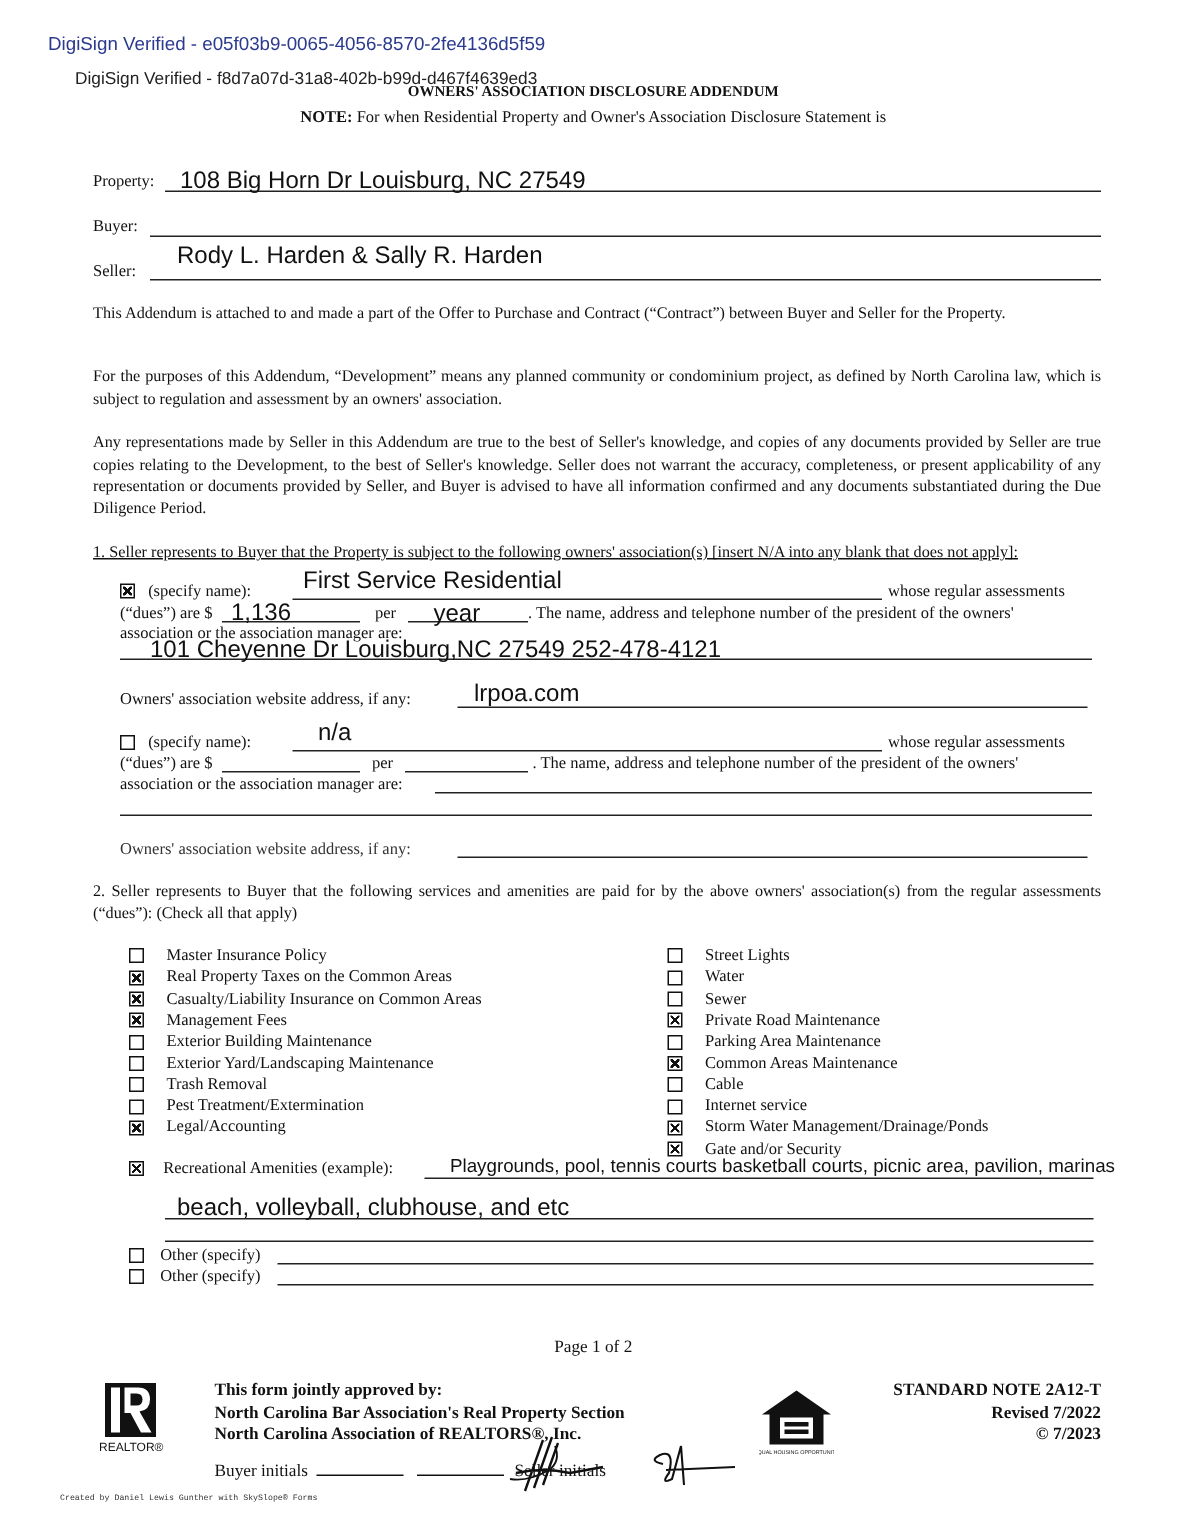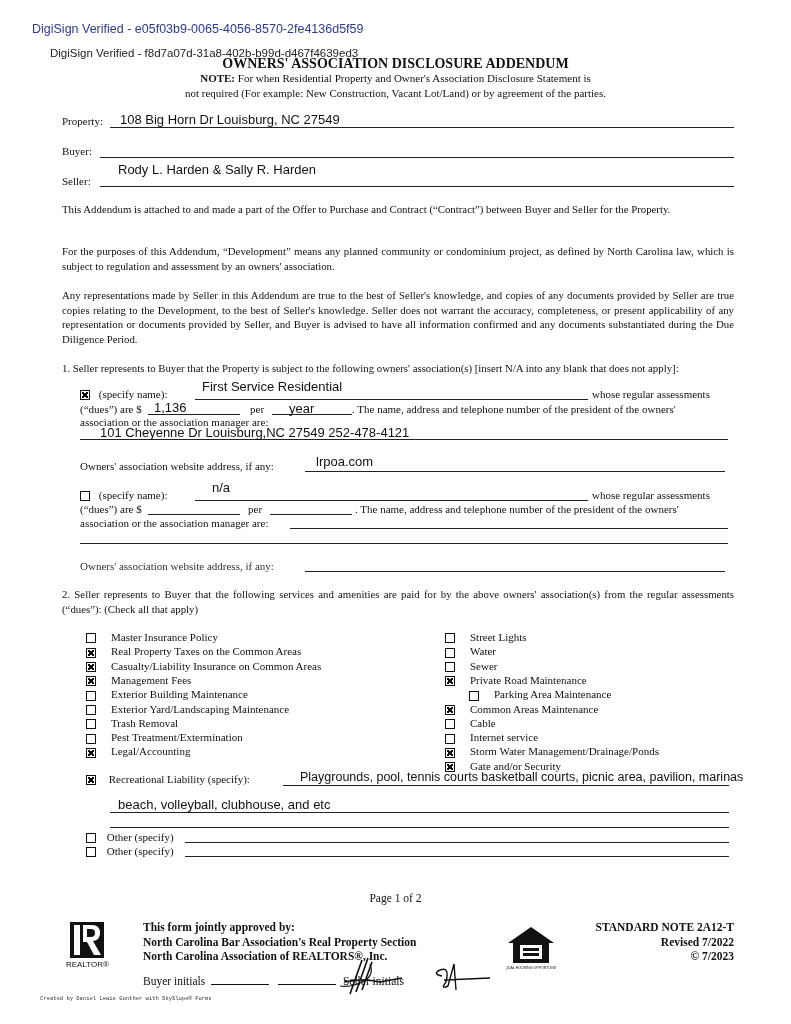--- a/index.html
+++ b/index.html
@@ -2,63 +2,62 @@
 <html><head>
 <meta charset="utf-8">
 <style>
   html, body { margin:0; padding:0; background:#ffffff; }
   body { width:791px; height:1024px; position:relative; overflow:hidden;
          font-family:"Liberation Serif", serif; color:#111; }
   .abs { position:absolute; }
   .sans { font-family:"Liberation Sans", sans-serif;margin-top:12px; }
   .verify1 { left:32px; top:10px; font-size:12.5px; color:#2b3a8f; }
   .verify2 { left:50px; top:35px; font-size:11.5px; color:#222; }
-  .title { left:0; width:791px; text-align:center; top:56px; font-size:14px; font-weight:bold; }
+  .title { left:0; width:791px; text-align:center; top:56px; font-size:10px; font-weight:bold; }
   .note { left:0; width:791px; text-align:center; top:71px; font-size:11px; line-height:15px; }
   .lbl { font-size:11px; }
-  .fill { font-family:"Liberation Sans", sans-serif; font-size:13px; color:#111; }
+  .fill { font-family:"Liberation Sans", sans-serif; font-size:16px; color:#111; }
   .line { position:absolute; border-bottom:1px solid #222; height:0; }
   .para { left:62px; width:672px; font-size:10.8px; line-height:14.5px; text-align:justify; }
   .cb { display:inline-block; width:8px; height:8px; border:1.5px solid #111; position:relative; vertical-align:middle; box-sizing:content-box;}
   .cb.checked::after { content:""; position:absolute; left:1px; top:1px; width:6px; height:6px; background:
       linear-gradient(45deg, transparent 40%, #111 40%, #111 60%, transparent 60%),
       linear-gradient(-45deg, transparent 40%, #111 40%, #111 60%, transparent 60%); }
   .svc { position:absolute; font-size:11px; height:14px; line-height:14px; }
   .svc .cb { margin-right:15px; }
   .footer-bold { font-weight:bold; font-size:11.5px; line-height:14.5px; }
 </style>
 </head>
 <body>
 
 <div class="abs sans verify1">DigiSign Verified - e05f03b9-0065-4056-8570-2fe4136d5f59</div>
 <div class="abs sans verify2">DigiSign Verified - f8d7a07d-31a8-402b-b99d-d467f4639ed3</div>
 
 <div class="abs title">OWNERS' ASSOCIATION DISCLOSURE ADDENDUM</div>
 <div class="abs note">
   <div><b>NOTE:</b><span> For when Residential Property and Owner's Association Disclosure Statement is</span></div>
-  <div>not required (For example: New Construction, Vacant Lot/Land) or by agreement of the parties.</div>
 </div>
 
 <div class="abs lbl" style="left:62px;top:115px;">Property:</div>
 <div class="line" style="left:110px;top:127px;width:624px;"></div>
 <div class="abs fill" style="left:120px;top:112px;">108 Big Horn Dr Louisburg, NC  27549</div>
 
 <div class="abs lbl" style="left:62px;top:145px;">Buyer:</div>
 <div class="line" style="left:100px;top:157px;width:634px;"></div>
 <div class="abs fill" style="left:120px;top:142px;"></div>
 
 <div class="abs lbl" style="left:62px;top:175px;">Seller:</div>
 <div class="line" style="left:100px;top:186px;width:634px;"></div>
 <div class="abs fill" style="left:118px;top:162px;">Rody L. Harden &amp; Sally R. Harden</div>
 
 <div class="abs para" style="top:202px;">This Addendum is attached to and made a part of the Offer to Purchase and Contract (“Contract”) between Buyer and Seller for the Property.</div>
 <div class="abs para" style="top:244px;">For the purposes of this Addendum, “Development” means any planned community or condominium project, as defined by North Carolina law, which is subject to regulation and assessment by an owners' association.</div>
 <div class="abs para" style="top:288px;">Any representations made by Seller in this Addendum are true to the best of Seller's knowledge, and copies of any documents provided by Seller are true copies relating to the Development, to the best of Seller's knowledge.  Seller does not warrant the accuracy, completeness, or present applicability of any representation or documents provided by Seller, and Buyer is advised to have all information confirmed and any documents substantiated during the Due Diligence Period.</div>
 
-<div class="abs para" style="top:361px;">1.  Seller represents to Buyer that the Property is subject to the following owners' association(s) [insert N/A into any blank that does not apply]:</div>
+<div class="abs para" style="top:361px;text-decoration:underline;">1.  Seller represents to Buyer that the Property is subject to the following owners' association(s) [insert N/A into any blank that does not apply]:</div>
 
 <div class="abs lbl" style="left:80px;top:388px;">
   <span class="cb checked"></span>
   <span style="margin-left:6px;">(specify  name):</span>
 </div>
 <div class="line" style="left:195px;top:399px;width:393px;"></div>
 <div class="abs fill" style="left:202px;top:379px;">First Service Residential</div>
 <div class="abs lbl" style="left:592px;top:388px;">whose  regular  assessments</div>
 
 <div class="abs lbl" style="left:80px;top:403px;">(“dues”) are $</div>
@@ -109,31 +108,31 @@
     <div class="svc" style="left: 86px; top: 701.5px;"><span class="cb"></span><span>Exterior Yard/Landscaping Maintenance</span></div>
     <div class="svc" style="left: 86px; top: 715.8px;"><span class="cb"></span><span>Trash Removal</span></div>
     <div class="svc" style="left: 86px; top: 730.1px;"><span class="cb"></span><span>Pest Treatment/Extermination</span></div>
     <div class="svc" style="left: 86px; top: 744.4px;"><span class="cb checked"></span><span>Legal/Accounting</span></div>
   </div>
 <div id="right-services">
     <div class="svc" style="left: 445px; top: 630px;"><span class="cb"></span><span>Street Lights</span></div>
     <div class="svc" style="left: 445px; top: 644.3px;"><span class="cb"></span><span>Water</span></div>
     <div class="svc" style="left: 445px; top: 658.6px;"><span class="cb"></span><span>Sewer</span></div>
     <div class="svc" style="left: 445px; top: 672.9px;"><span class="cb checked"></span><span>Private Road Maintenance</span></div>
-    <div class="svc" style="left: 469px; top: 687.2px;"><span class="cb"></span><span>Parking Area Maintenance</span></div>
+    <div class="svc" style="left: 445px; top: 687.2px;"><span class="cb"></span><span>Parking Area Maintenance</span></div>
     <div class="svc" style="left: 445px; top: 701.5px;"><span class="cb checked"></span><span>Common Areas Maintenance</span></div>
     <div class="svc" style="left: 445px; top: 715.8px;"><span class="cb"></span><span>Cable</span></div>
     <div class="svc" style="left: 445px; top: 730.1px;"><span class="cb"></span><span>Internet service</span></div>
     <div class="svc" style="left: 445px; top: 744.4px;"><span class="cb checked"></span><span>Storm Water Management/Drainage/Ponds</span></div>
     <div class="svc" style="left: 445px; top: 758.7px;"><span class="cb checked"></span><span>Gate and/or Security</span></div>
   </div>
 
 <div class="abs lbl" style="left:86px;top:773px;">
   <span class="cb checked"></span>
-  <span style="margin-left:10px;">Recreational Liability (specify):</span>
+  <span style="margin-left:10px;">Recreational Amenities (example):</span>
 </div>
 <div class="line" style="left:283px;top:785px;width:446px;"></div>
 <div class="abs fill" style="left:300px;top:770px;font-size:12.5px;">Playgrounds, pool, tennis courts basketball courts, picnic area, pavilion, marinas</div>
 <div class="line" style="left:110px;top:812px;width:619px;"></div>
 <div class="abs fill" style="left:118px;top:797px;">beach, volleyball, clubhouse, and etc</div>
 <div class="line" style="left:110px;top:827px;width:619px;"></div>
 
 <div class="abs lbl" style="left:86px;top:831px;">
   <span class="cb"></span>
   <span style="margin-left:8px;">Other (specify)</span>

